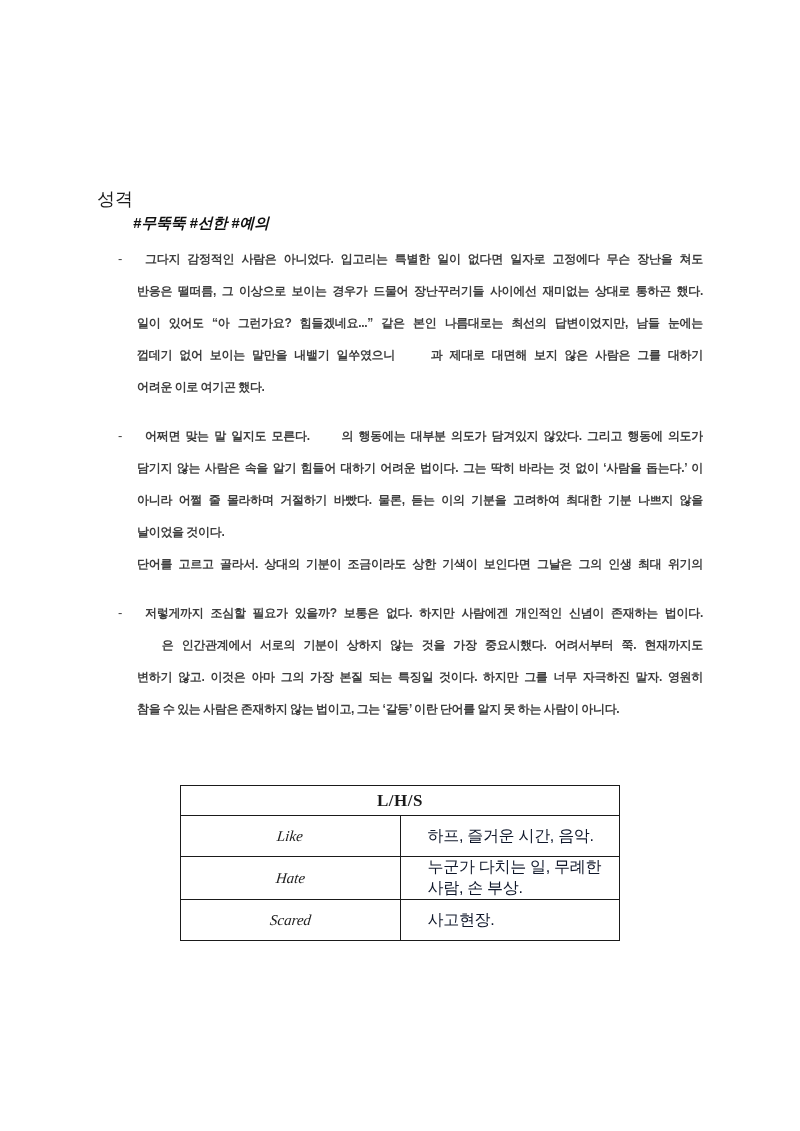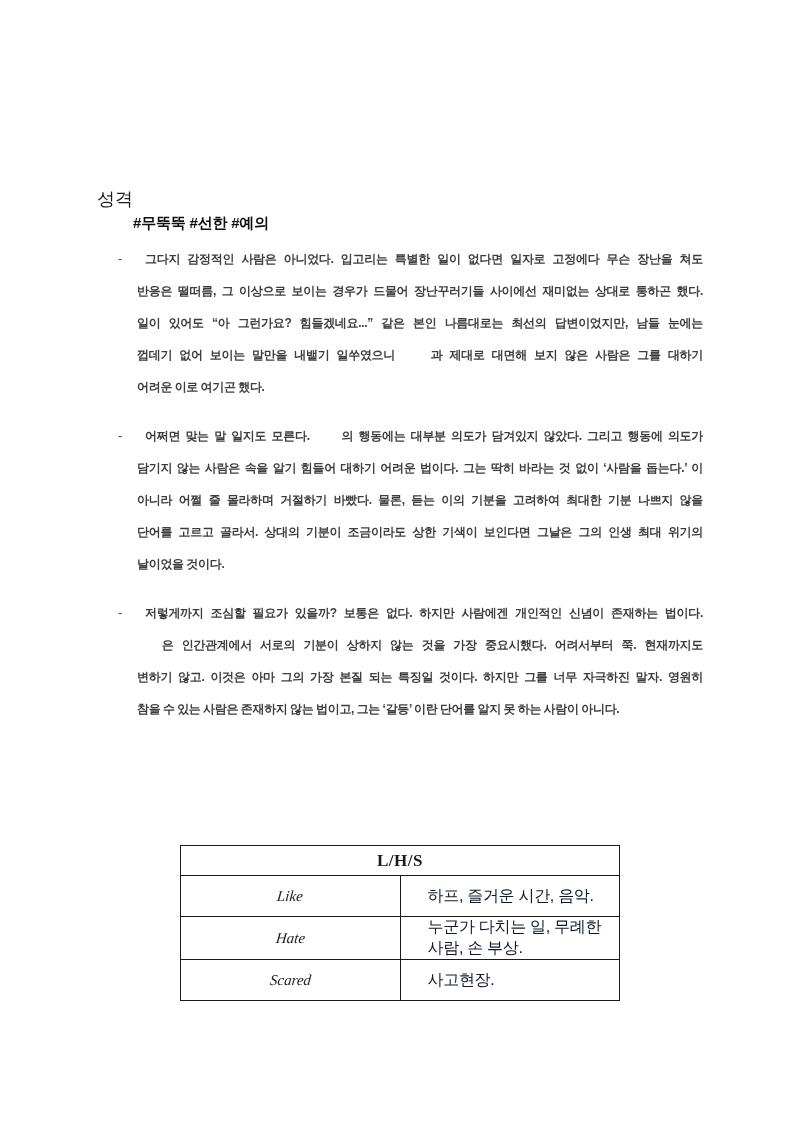--- a/index.html
+++ b/index.html
@@ -14,21 +14,21 @@
   }
   .doc-title {
     position:absolute; left:97px; top:171px;
     font-family:"Liberation Serif", serif;
     font-size:18px; font-weight:normal; color:#1b1b1b;
     line-height:24px;
   }
   .hashtags {
     position:absolute; left:133px; top:197px;
     font-size:15px; font-weight:bold; color:#0f0f0f;
-    letter-spacing:-0.2px; line-height:20px;
+    letter-spacing:-0.2px; line-height:20px;font-style:italic;
   }
   .paragraphs {
     position:absolute; left:137px; top:227px; width:566px;
   }
   .para {
     position:relative;
     margin-bottom:17px;
     font-size:12px; color:#3d3d3d;
     letter-spacing:-0.3px;
     word-spacing:-0.5px;
@@ -38,21 +38,21 @@
     line-height:32px; font-size:13px; color:#3d3d3d;
   }
   .line {
     height:32px; line-height:32px;
     text-align:justify; text-align-last:justify;
     overflow:hidden; white-space:normal;font-weight:bold;
   }
   .line.first { text-indent:8px; }
   .line.last  { text-align:left; text-align-last:left; }
   .lhs-table {
-    position:absolute; left:180px; top:829px; width:440px;
+    position:absolute; left:180px; top:769px; width:440px;
     border-collapse:collapse;
     table-layout:fixed;
   }
   .lhs-table th, .lhs-table td {
     border:1.5px solid #1a1a1a;
   }
   .lhs-table th {
     height:30px;
     font-family:"Liberation Serif", serif;
     font-size:17px; font-weight:bold; color:#1b1b1b;
@@ -88,22 +88,22 @@
         <div class="line">반응은 떨떠름, 그 이상으로 보이는 경우가 드물어 장난꾸러기들 사이에선 재미없는 상대로 통하곤 했다.</div>
         <div class="line">일이 있어도 “아 그런가요? 힘들겠네요...” 같은 본인 나름대로는 최선의 답변이었지만, 남들 눈에는</div>
         <div class="line">껍데기 없어 보이는 말만을 내뱉기 일쑤였으니&nbsp;&nbsp;&nbsp;&nbsp; 과 제대로 대면해 보지 않은 사람은 그를 대하기</div>
         <div class="line last">어려운 이로 여기곤 했다.</div>
       </div>
       <div class="para">
         <span class="marker">-</span>
         <div class="line first">어쩌면 맞는 말 일지도 모른다.&nbsp;&nbsp;&nbsp;&nbsp;&nbsp; 의 행동에는 대부분 의도가 담겨있지 않았다. 그리고 행동에 의도가</div>
         <div class="line">담기지 않는 사람은 속을 알기 힘들어 대하기 어려운 법이다. 그는 딱히 바라는 것 없이 ‘사람을 돕는다.’ 이</div>
         <div class="line">아니라 어쩔 줄 몰라하며 거절하기 바빴다. 물론, 듣는 이의 기분을 고려하여 최대한 기분 나쁘지 않을</div>
+        <div class="line last">날이었을 것이다.</div>
         <div class="line">단어를 고르고 골라서. 상대의 기분이 조금이라도 상한 기색이 보인다면 그날은 그의 인생 최대 위기의</div>
-        <div class="line last">날이었을 것이다.</div>
       </div>
       <div class="para">
         <span class="marker">-</span>
         <div class="line first">저렇게까지 조심할 필요가 있을까? 보통은 없다. 하지만 사람에겐 개인적인 신념이 존재하는 법이다.</div>
         <div class="line">&nbsp;&nbsp;&nbsp;은 인간관계에서 서로의 기분이 상하지 않는 것을 가장 중요시했다. 어려서부터 쭉. 현재까지도</div>
         <div class="line">변하기 않고. 이것은 아마 그의 가장 본질 되는 특징일 것이다. 하지만 그를 너무 자극하진 말자. 영원히</div>
         <div class="line last">참을 수 있는 사람은 존재하지 않는 법이고, 그는 ‘갈등’ 이란 단어를 알지 못 하는 사람이 아니다.</div>
       </div>
     </div>
 

